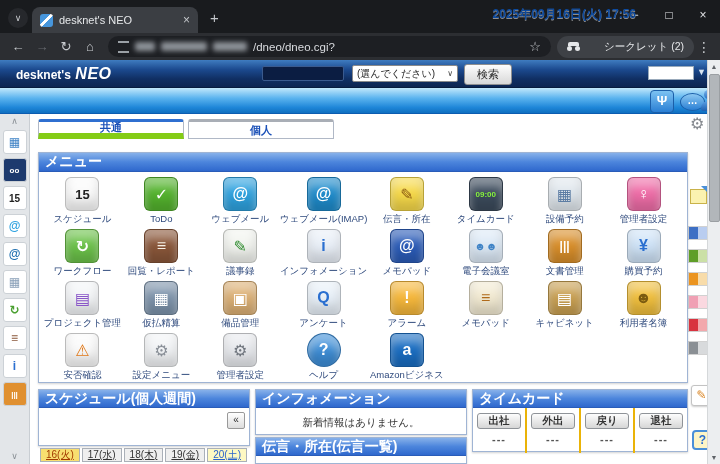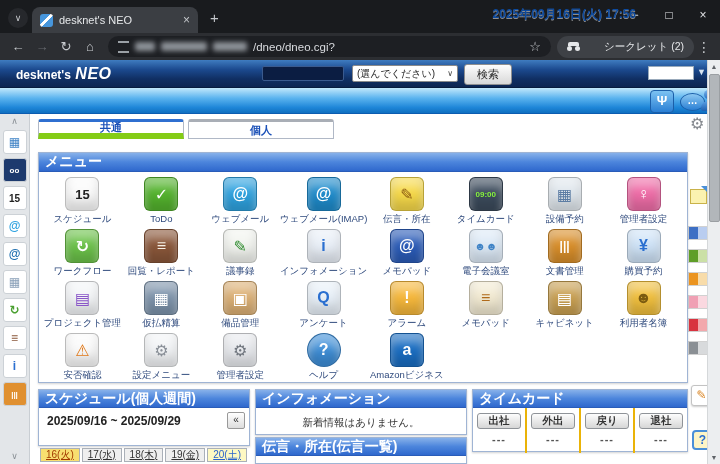--- a/index.html
+++ b/index.html
@@ -320,21 +320,20 @@
     </div>
       <div class="mitem">
       <div class="micon" style="background-color: rgb(27, 110, 194); color: rgb(255, 255, 255);">a</div>
       <div class="mlabel">Amazonビジネス</div>
     </div>
     </div>
 </div>
 
 <div class="panel" id="schedpanel">
   <div class="phead">スケジュール(個人週間)</div>
-  <div class="range">2025/09/16 ~ 2025/09/29</div>
   <div class="prevbtn">«</div>
 </div>
 <div id="daytabs">
 
 <div class="daytab" style="background-color: rgb(248, 223, 112); color: rgb(162, 60, 0);">16(火)</div>
     <div class="daytab" style="background-color: rgb(239, 239, 239); color: rgb(51, 51, 51);">17(水)</div>
     <div class="daytab" style="background-color: rgb(239, 239, 239); color: rgb(51, 51, 51);">18(木)</div>
     <div class="daytab" style="background-color: rgb(239, 239, 239); color: rgb(51, 51, 51);">19(金)</div>
     <div class="daytab" style="background-color: #fef9c3; color: rgb(42, 99, 204);">20(土)</div>
   </div>

